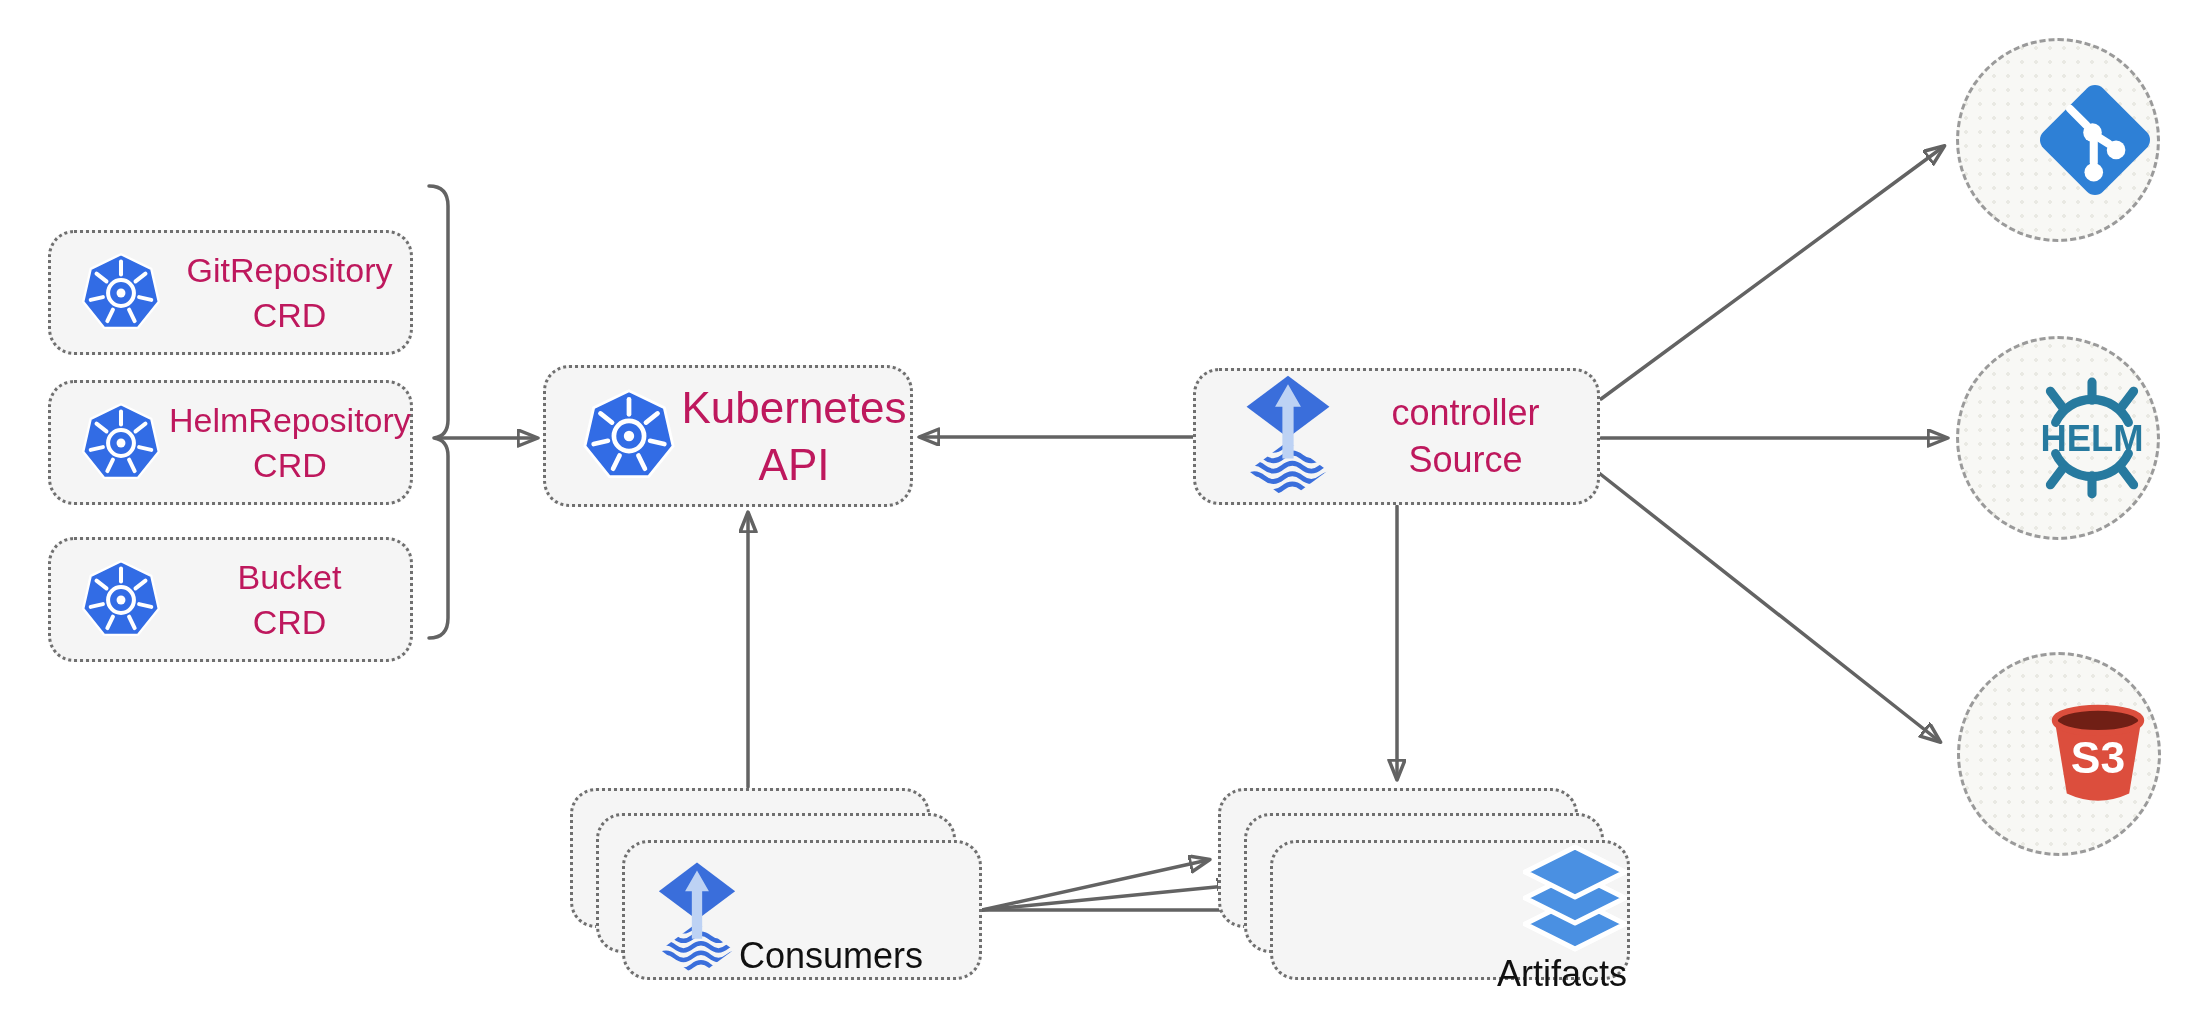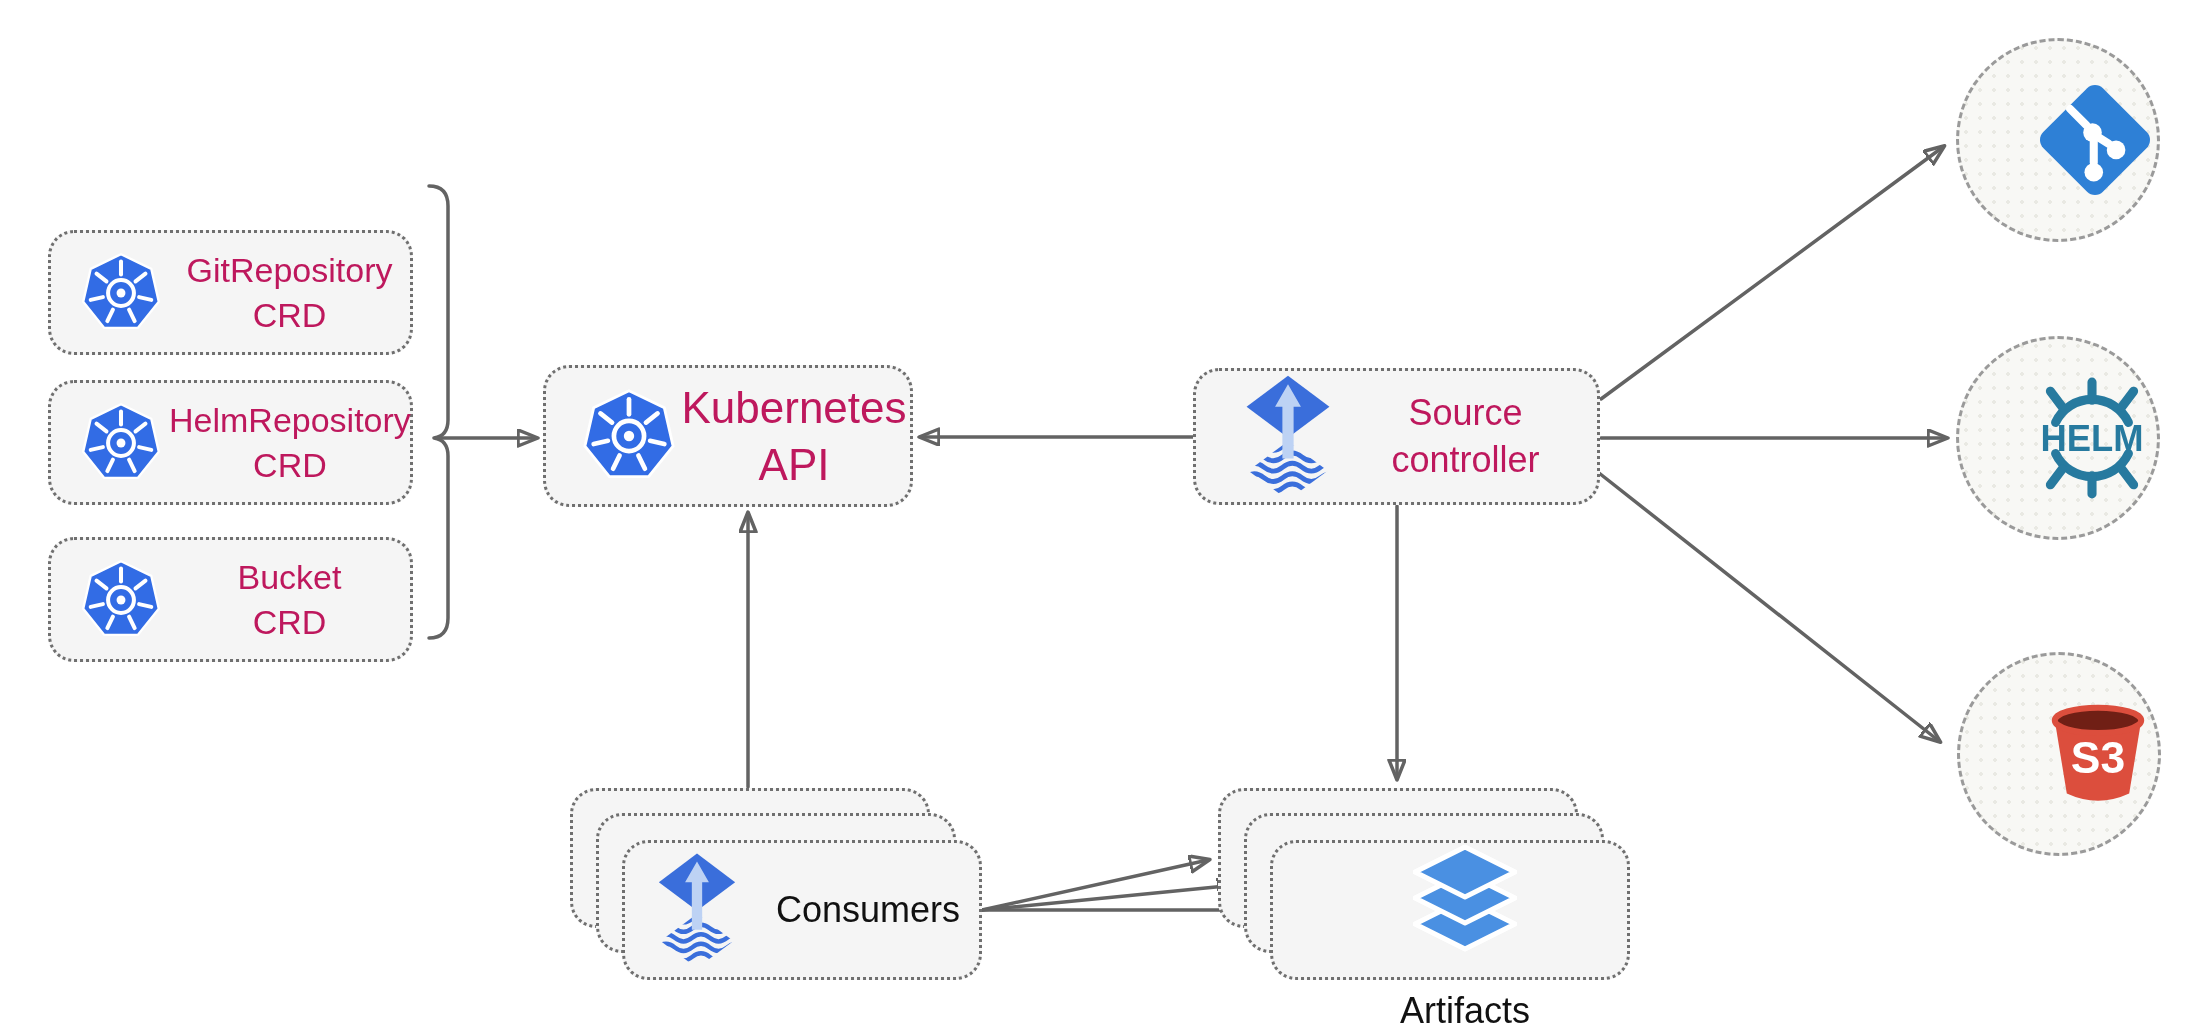--- a/index.html
+++ b/index.html
@@ -23,21 +23,21 @@
   }
   .node .label { flex:1; text-align:center; font-size:34px; line-height:1.3; color:#be185d; }
   .crd-node { left:48px; width:365px; height:125px; padding-left:28px; gap:6px; }
   .icon { flex:0 0 auto; display:block; }
   .stack-layer {
     position:absolute; width:360px; height:140px;
     background:var(--node-fill,#f5f5f5);
     border:3px dotted var(--node-border,#6f6f6f);
     border-radius:26px; box-sizing:border-box;
   }
-  .stack-front { display:flex; align-items:center; padding-left:30px;gap:37px; }
+  .stack-front { display:flex; align-items:flex-end; padding-left:30px; }
   .endpoint-circle {
     position:absolute; width:204px; height:204px;
     border:3.5px dashed #9a9a9a; border-radius:50%;
     background-color:#f8f8f5;
     background-image:radial-gradient(#e9e9e3 1.6px, transparent 1.6px);
     background-size:14px 14px;
     display:flex; align-items:center; justify-content:flex-end;
     box-sizing:border-box;
   }
   svg text { font-family:"Liberation Sans", sans-serif; }
@@ -156,22 +156,22 @@
       <g clip-path="url(#fluxwave1)" fill="none" style="stroke:var(--flux-blue)" stroke-width="5.5" stroke-linecap="round">
         <path d="M0,84 q 11,-9 22,0 t 22,0 t 22,0 t 22,0 t 22,0"></path>
         <path d="M0,96 q 11,-9 22,0 t 22,0 t 22,0 t 22,0 t 22,0"></path>
         <path d="M0,108 q 11,-9 22,0 t 22,0 t 22,0 t 22,0 t 22,0"></path>
         <path d="M0,120 q 11,-9 22,0 t 22,0 t 22,0 t 22,0 t 22,0"></path>
         <path d="M0,132 q 11,-9 22,0 t 22,0 t 22,0 t 22,0 t 22,0"></path>
       </g>
       <path d="M50,12 L65,38 L56.5,38 L56.5,98 L43.5,98 L43.5,38 L35,38 Z" style="fill:var(--flux-arrow-light)"></path>
     </svg>
     <div class="label" style="font-size:36px;">
+        <div>controller</div>
         <div>Source</div>
-        <div>controller</div>
       </div>
   </div>
 
   <div class="stack-layer" style="left:570px; top:788px;"></div>
   <div class="stack-layer" style="left:596px; top:813px;"></div>
   <div class="stack-layer stack-front" style="left:622px; top:840px;">
     <svg class="icon" width="84" height="116" viewBox="0 0 100 146">
       <polygon points="50,2 98,38 50,74 2,38" style="fill:var(--flux-blue)"></polygon>
       <clipPath id="fluxwave2">
           <polygon points="50,78 96,112 50,146 4,112"></polygon>

